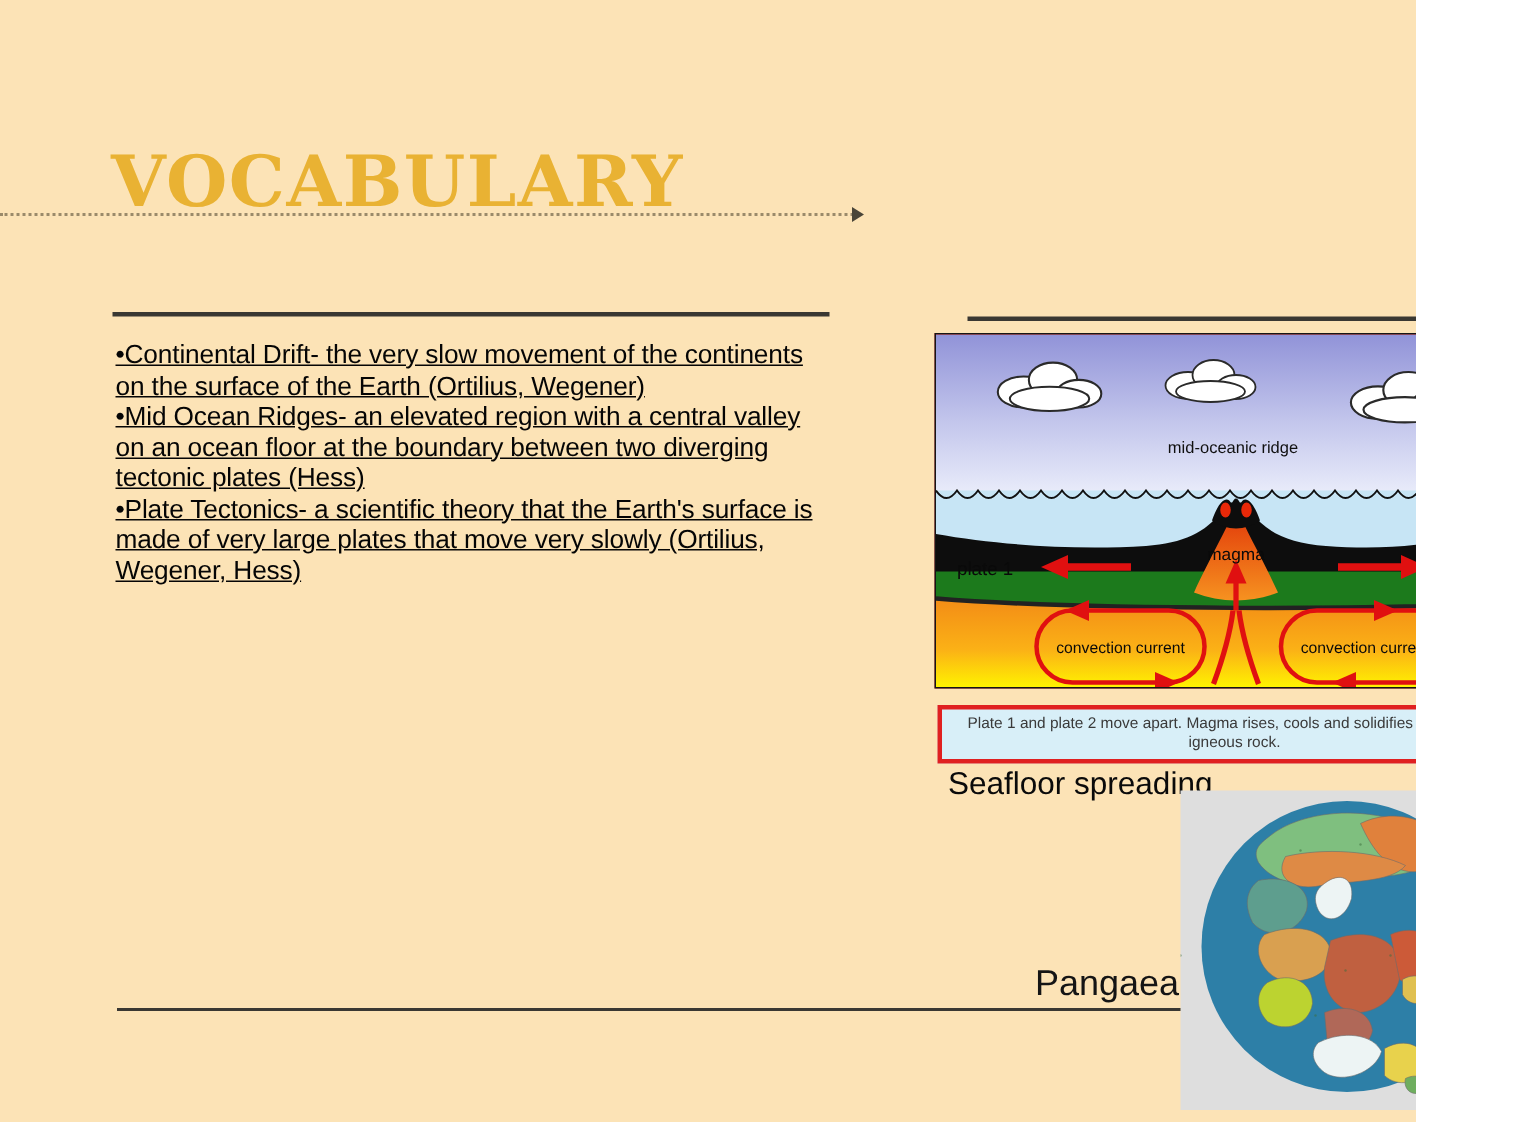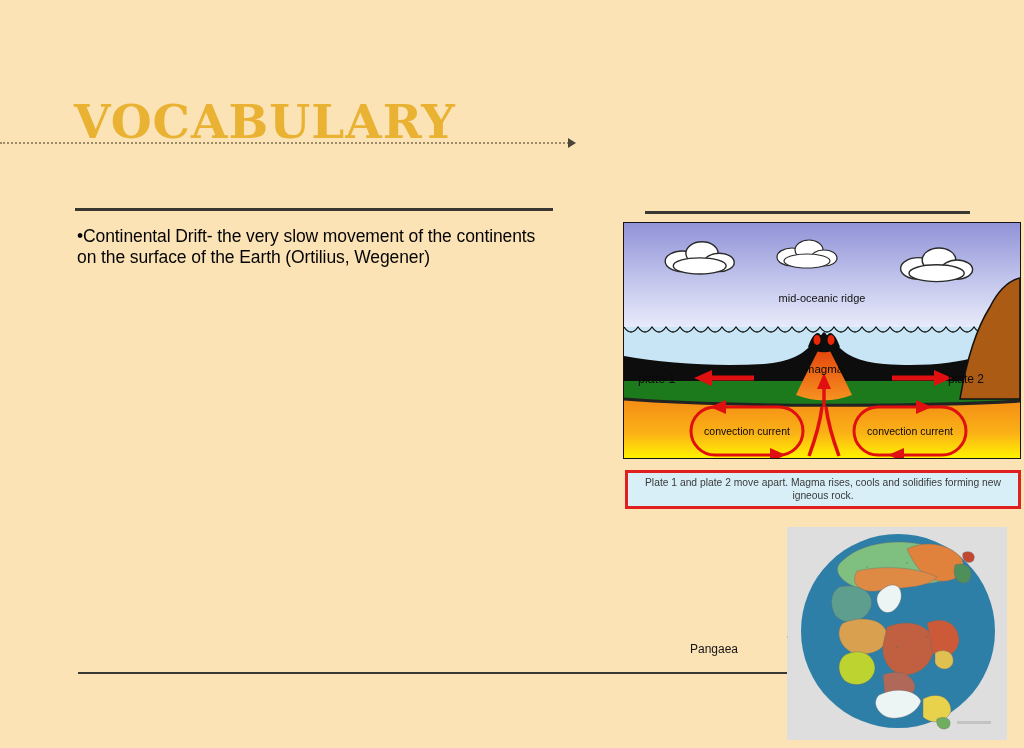--- a/index.html
+++ b/index.html
@@ -1,60 +1,62 @@
 <!DOCTYPE html>
 <html style="--background: #FCE3B6; --title-gold: #E9B233; --rule: #3A3832; --dotted-line: #9A8A6A; --caption-border: #E02020; --caption-bg: #D8EFF8;"><head>
 <meta charset="utf-8">
 <style>
   :root{
     --background:#FCE3B6; --title-gold:#E9B233; --rule:#3A3832;
     --dotted-line:#9A8A6A; --caption-border:#E02020; --caption-bg:#D8EFF8;
   }
   html,body{margin:0;padding:0;background:#fff;}
-  .slide{position:relative;width:1024px;height:748px;background:var(--background);
+  .slide{position:relative;width:944px;height:748px;background:var(--background);
          overflow:hidden;font-family:"Liberation Sans",sans-serif;}
   .page-title{position:absolute;left:74px;top:94px;margin:0;
     font-family:"DejaVu Serif",serif;font-weight:800;font-size:47px;
     letter-spacing:1px;color:var(--title-gold);}
   .dotted-line{position:absolute;left:0;top:142px;width:569px;height:0;
     border-top:2px dotted var(--dotted-line);}
   .dot-arrow{position:absolute;left:568px;top:138px;width:0;height:0;
     border-left:8px solid #4a4538;border-top:5px solid transparent;border-bottom:5px solid transparent;}
   .rule{position:absolute;background:var(--rule);}
   .rule-left{left:75px;top:208px;width:478px;height:3px;}
   .rule-right{left:645px;top:211px;width:325px;height:3px;}
   .rule-bottom{left:78px;top:672px;width:709px;height:2px;}
   .vocab{position:absolute;left:77px;top:226px;width:478px;margin:0;padding:0;
-    list-style:none;font-size:17.5px;line-height:20.5px;color:#050505;letter-spacing:-0.1px;}
+    list-style:none;font-size:17.5px;line-height:20.5px;color:#050505;letter-spacing:-0.1px;text-decoration:underline;}
   .vocab li{margin:0;padding:0;}
   .diagram-frame{position:absolute;left:623px;top:222px;width:396px;height:235px;
     border:1px solid #151515;background:#ef4444;}
   .caption-box{position:absolute;left:625px;top:470px;width:384px;
     border:3px solid var(--caption-border);background:var(--caption-bg);
     color:#3A3A3A;font-size:10.3px;line-height:13px;text-align:center;padding:3px 3px 4px;}
   .seafloor-caption{position:absolute;left:632px;top:511px;font-size:21px;color:#0A0A0A;}
-  .pangaea-caption{position:absolute;left:690px;top:642px;font-size:12px;color:#151515;}
+  .pangaea-caption{position:absolute;left:690px;top:642px;font-size:24px;color:#151515;}
   .pangaea-frame{position:absolute;left:787px;top:527px;width:220px;height:213px;background:#DEDEDE;}
   .watermark{position:absolute;left:170px;top:194px;width:34px;height:3px;background:#C3C3C3;}
   svg text{font-family:"Liberation Sans",sans-serif;}
 </style>
 </head>
 <body>
 
 <div class="slide">
 
   <h1 class="page-title">VOCABULARY</h1>
   <div class="dotted-line"></div>
   <div class="dot-arrow"></div>
 
   <div class="rule rule-left"></div>
   <div class="rule rule-right"></div>
 
   <ul class="vocab">
     <li>•Continental Drift- the very slow movement of the continents on the surface of the Earth (Ortilius, Wegener)</li>
+    <li>•Mid Ocean Ridges- an elevated region with a central valley on an ocean floor at the boundary between two diverging tectonic plates (Hess)</li>
+    <li>•Plate Tectonics- a scientific theory that the Earth's surface is made of very large plates that move very slowly (Ortilius, Wegener, Hess)</li>
   </ul>
 
   <div class="diagram-frame">
     <svg width="396" height="235" viewBox="0 0 396 235">
       <defs>
         <linearGradient id="skyG" x1="0" y1="0" x2="0" y2="1">
           <stop offset="0" stop-color="#9193D8"></stop>
           <stop offset="0.55" stop-color="#C3C6EC"></stop>
           <stop offset="1" stop-color="#E9ECFA"></stop>
         </linearGradient>
@@ -129,20 +131,21 @@
       <text x="200" y="150" text-anchor="middle" font-size="11.5" fill="#0A0A0A">magma</text>
       <text x="123" y="212" text-anchor="middle" font-size="10.5" fill="#0A0A0A">convection current</text>
       <text x="286" y="212" text-anchor="middle" font-size="10.5" fill="#0A0A0A">convection current</text>
     </svg>
   </div>
 
   <div class="caption-box">
     <div>Plate 1 and plate 2 move apart.  Magma rises, cools and solidifies forming new igneous rock.</div>
   </div>
 
+  <div class="seafloor-caption">Seafloor spreading</div>
 
   <div class="pangaea-frame">
     <svg width="220" height="213" viewBox="0 0 220 213">
       <circle cx="111" cy="104" r="97" fill="#2D7FA7"></circle>
       <g stroke="#6b6b6b" stroke-width="0.4">
         <path d="M60,30 C80,14 120,10 150,22 C168,30 172,44 160,52 C140,60 120,56 100,62 C80,66 60,60 52,48 C48,40 52,36 60,30 Z" fill="#7FBF7F"></path>
         <path d="M120,22 C140,12 165,18 175,32 C180,44 170,56 152,54 C138,52 128,40 120,22 Z" fill="#E0813C"></path>
         <path d="M168,38 C180,34 188,44 182,54 C174,60 164,52 168,38 Z" fill="#4E8F5A"></path>
         <path d="M176,26 C184,22 190,28 186,34 C181,38 174,33 176,26 Z" fill="#C24830"></path>
         <path d="M70,44 C95,38 130,40 150,50 C140,62 110,60 90,64 C75,66 62,58 70,44 Z" fill="#DE8A45"></path>

